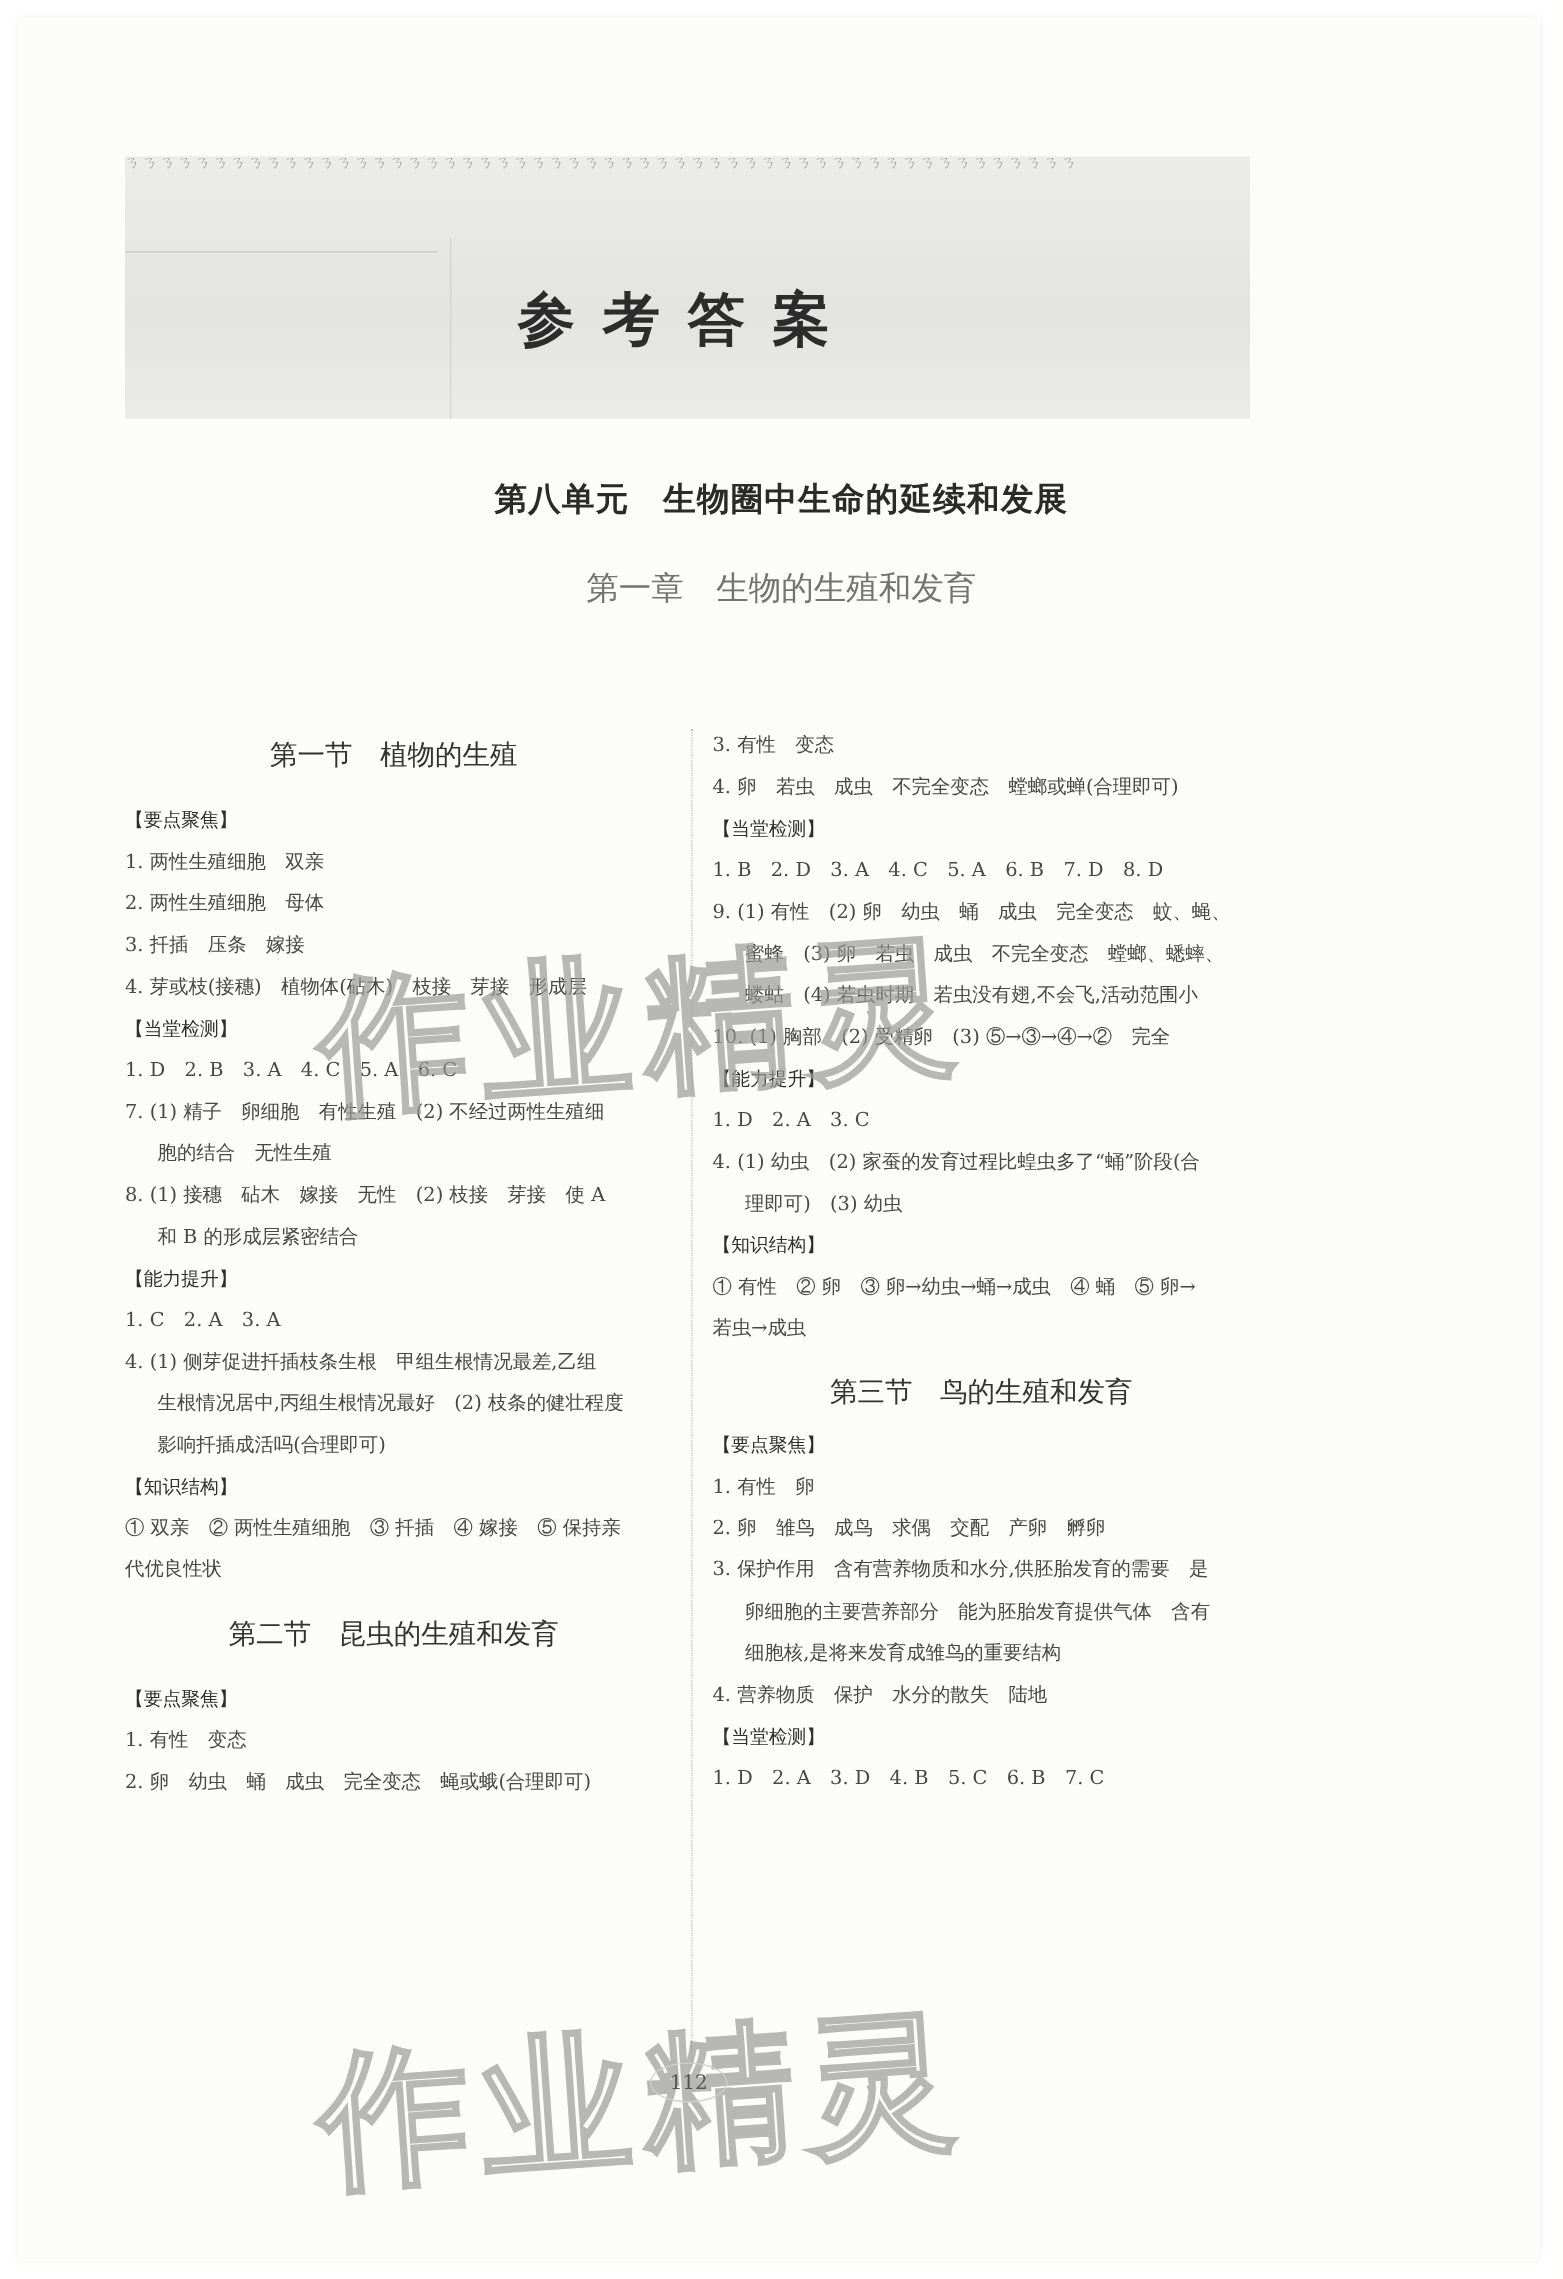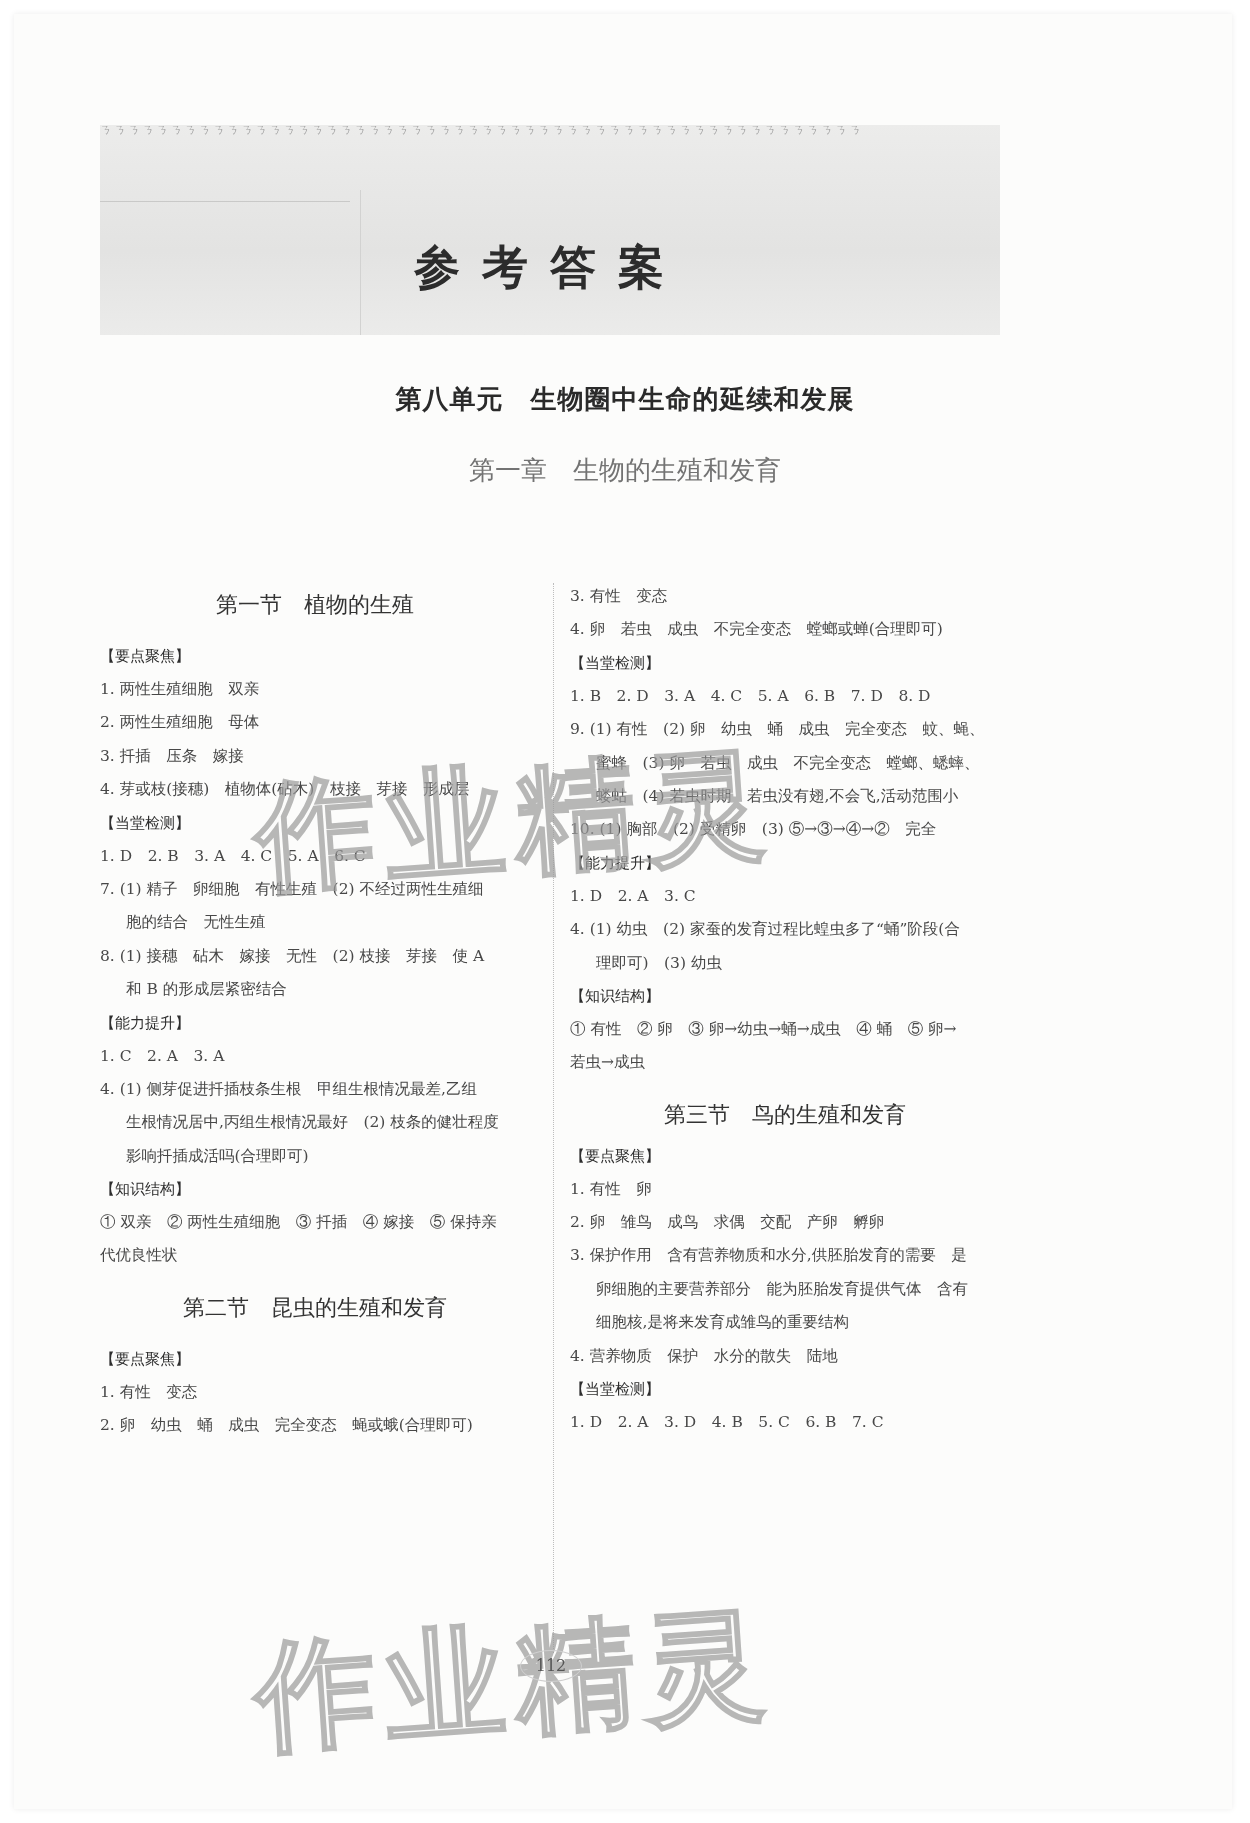--- a/index.html
+++ b/index.html
@@ -30,21 +30,21 @@
       font-size: 12px; line-height: 10px; color: #9a9a9a;
       white-space: nowrap; letter-spacing: 2px; overflow: hidden;
     }
     .banner-divider {
       position: absolute; left: 0; top: 76px; width: 250px; height: 1px; background: #c9c9c8;
     }
     .banner-vline {
       position: absolute; left: 260px; top: 65px; width: 1px; height: 145px; background: #d2d2d1;
     }
     .banner-title {
-      position: absolute; left: 0; top: 112px; width: 100%; text-align: center;
+      position: absolute; left: 0; top: 100px; width: 100%; text-align: center;
       font-family: "DejaVu Sans", sans-serif;
       font-weight: bold; font-size: 46px; letter-spacing: 22px;
       color: #2c2c2c;
     }
     .unit-title {
       position: absolute; left: 0; top: 358px; width: 100%; text-align: center;
       font-family: "DejaVu Sans", sans-serif; font-weight: bold;
       font-size: 26px; color: #2a2a2a; letter-spacing: 1px; margin-top: 24px;
     }
     .chapter-title {

